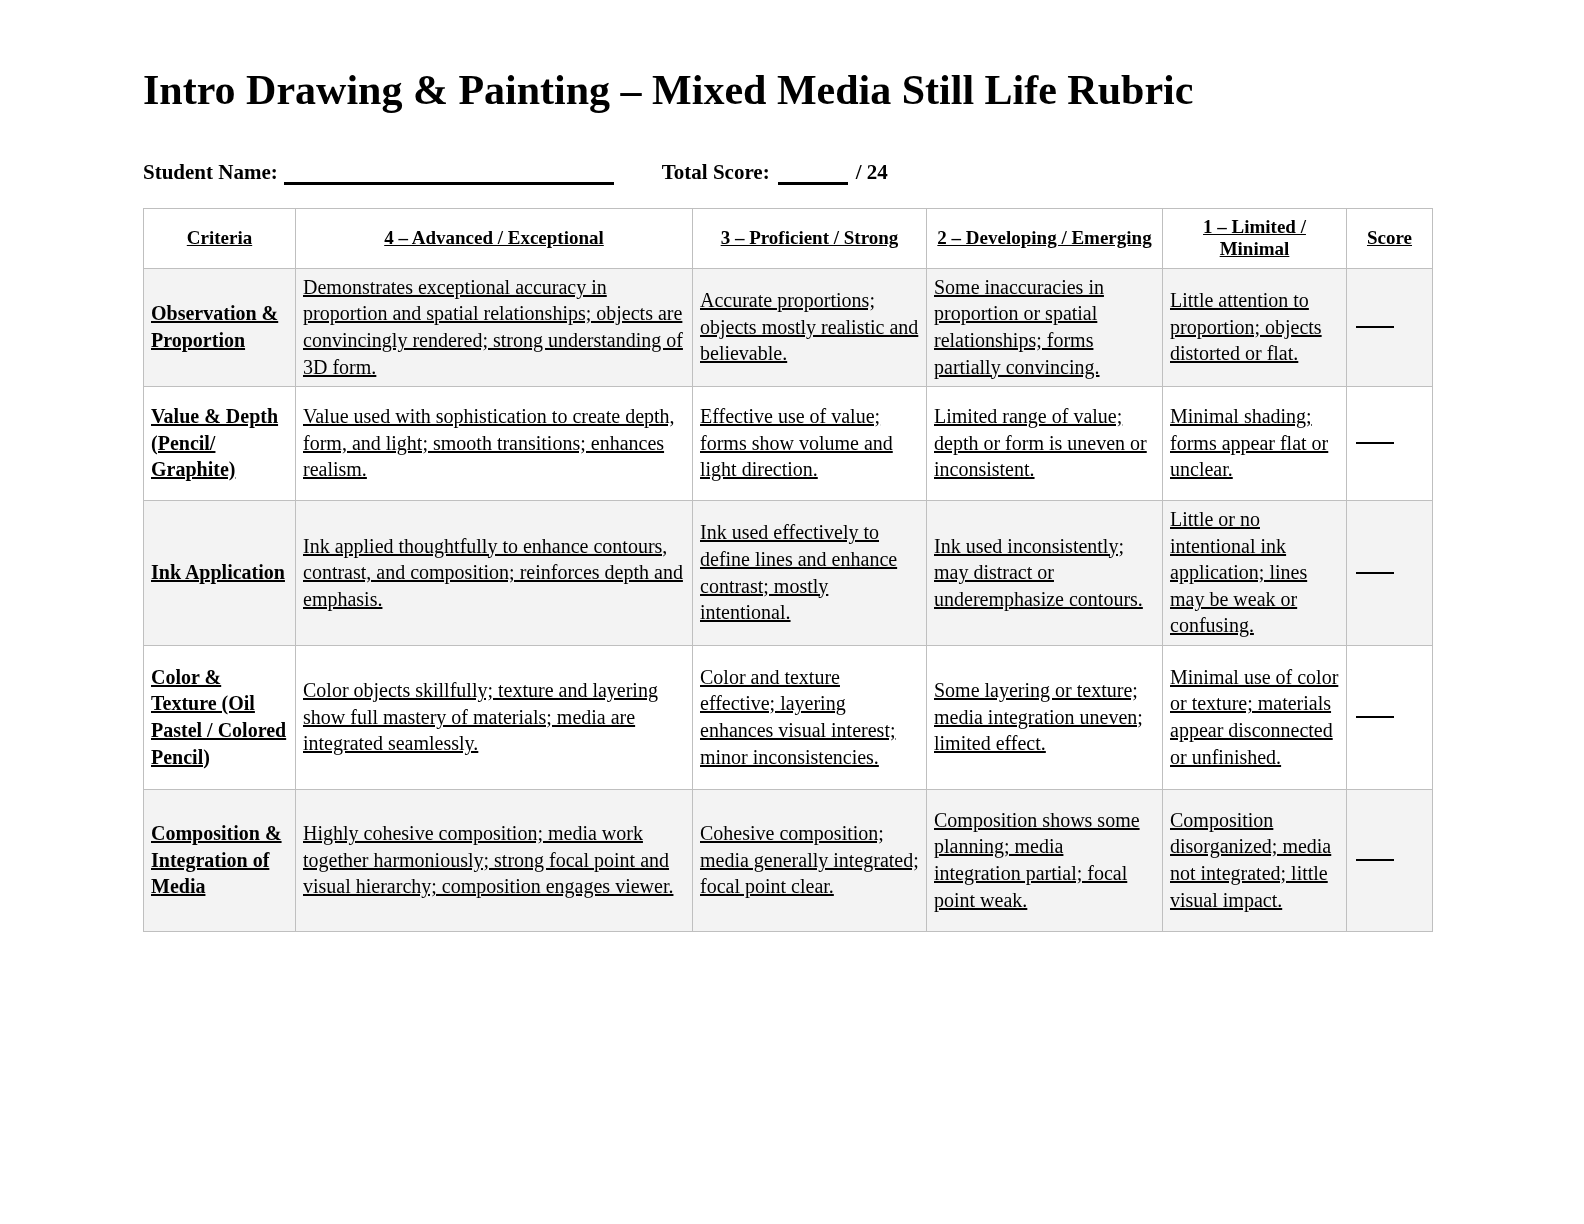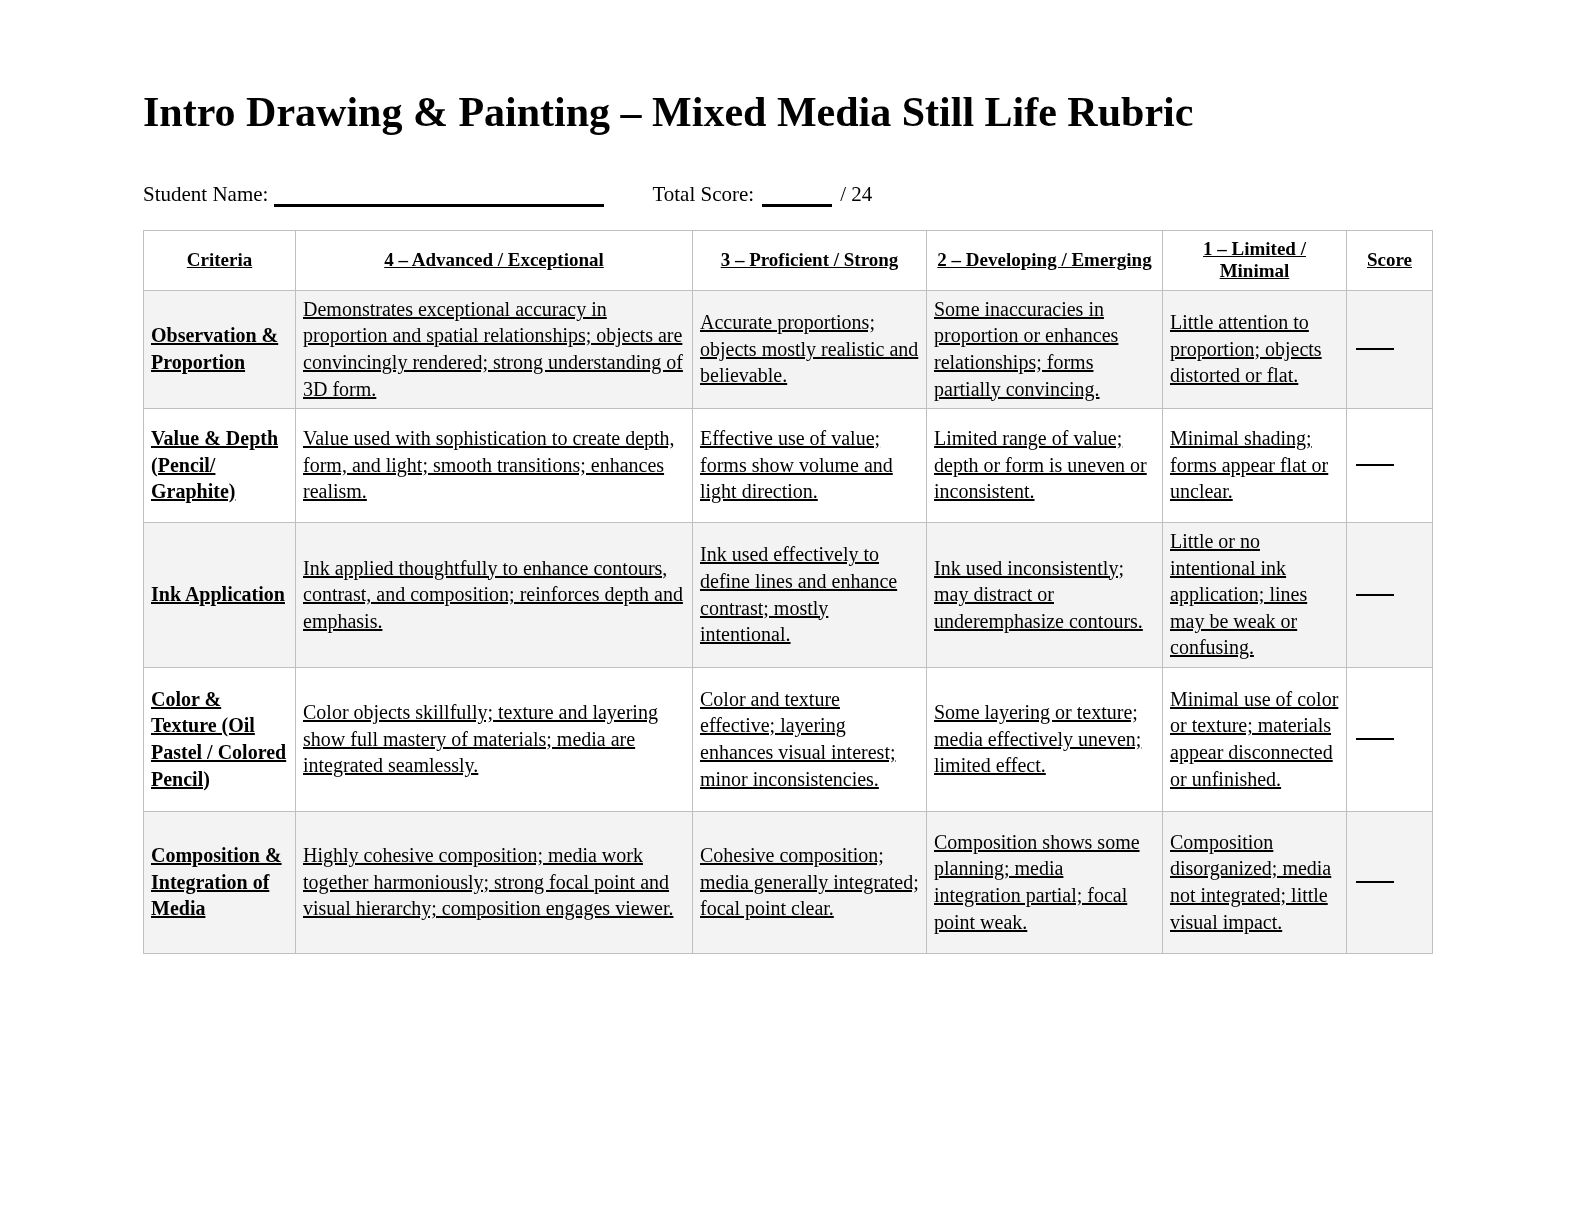--- a/index.html
+++ b/index.html
@@ -15,30 +15,30 @@
     height: 1224px;
     background: #ffffff;
     overflow: hidden;
   }
   .content {
     padding-left: 143px;
     padding-right: 140px;
   }
   .doc-title {
     margin: 0;
-    padding-top: 88px;
+    padding-top: 66px;
     font-size: 42px;
     line-height: 1.18;
     font-weight: bold;
     letter-spacing: 0;
   }
   .meta-row {
     margin-top: 44px;
     font-size: 21px;
-    font-weight: normal;
+    font-weight: bold;
     display: flex;
     align-items: flex-end;
     white-space: nowrap;
   }
   .blank-line {
     display: inline-block;
     border-bottom: 3px solid #000000;
     height: 20px;
     vertical-align: baseline;
   }
@@ -120,21 +120,21 @@
           <th>2 – Developing / Emerging</th>
           <th>1 – Limited / Minimal</th>
           <th>Score</th>
         </tr>
       </thead>
       <tbody>
         <tr class="row-0 shaded">
           <td class="criteria-cell">Observation &amp; Proportion</td>
           <td>Demonstrates exceptional accuracy in proportion and spatial relationships; objects are convincingly rendered; strong understanding of 3D form.</td>
           <td>Accurate proportions; objects mostly realistic and believable.</td>
-          <td>Some inaccuracies in proportion or enhances relationships; forms partially convincing.</td>
+          <td>Some inaccuracies in proportion or spatial relationships; forms partially convincing.</td>
           <td>Little attention to proportion; objects distorted or flat.</td>
           <td>
               <div class="score-line"></div>
             </td>
         </tr>
         <tr class="row-1">
           <td class="criteria-cell">Value &amp; Depth (Pencil/ Graphite)</td>
           <td>Value used with sophistication to create depth, form, and light; smooth transitions; enhances realism.</td>
           <td>Effective use of value; forms show volume and light direction.</td>
           <td>Limited range of value; depth or form is uneven or inconsistent.</td>
@@ -150,21 +150,21 @@
           <td>Ink used inconsistently; may distract or underemphasize contours.</td>
           <td>Little or no intentional ink application; lines may be weak or confusing.</td>
           <td>
               <div class="score-line"></div>
             </td>
         </tr>
         <tr class="row-3">
           <td class="criteria-cell">Color &amp; Texture (Oil Pastel / Colored Pencil)</td>
           <td>Color objects skillfully; texture and layering show full mastery of materials; media are integrated seamlessly.</td>
           <td>Color and texture effective; layering enhances visual interest; minor inconsistencies.</td>
-          <td>Some layering or texture; media effectively uneven; limited effect.</td>
+          <td>Some layering or texture; media integration uneven; limited effect.</td>
           <td>Minimal use of color or texture; materials appear disconnected or unfinished.</td>
           <td>
               <div class="score-line"></div>
             </td>
         </tr>
         <tr class="row-4 shaded">
           <td class="criteria-cell">Composition &amp; Integration of Media</td>
           <td>Highly cohesive composition; media work together harmoniously; strong focal point and visual hierarchy; composition engages viewer.</td>
           <td>Cohesive composition; media generally integrated; focal point clear.</td>
           <td>Composition shows some planning; media integration partial; focal point weak.</td>

